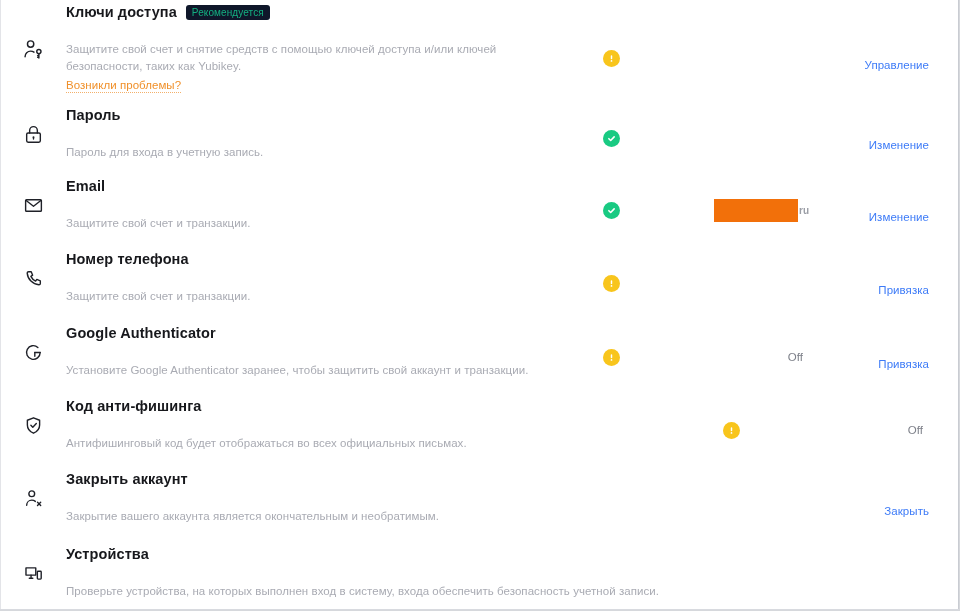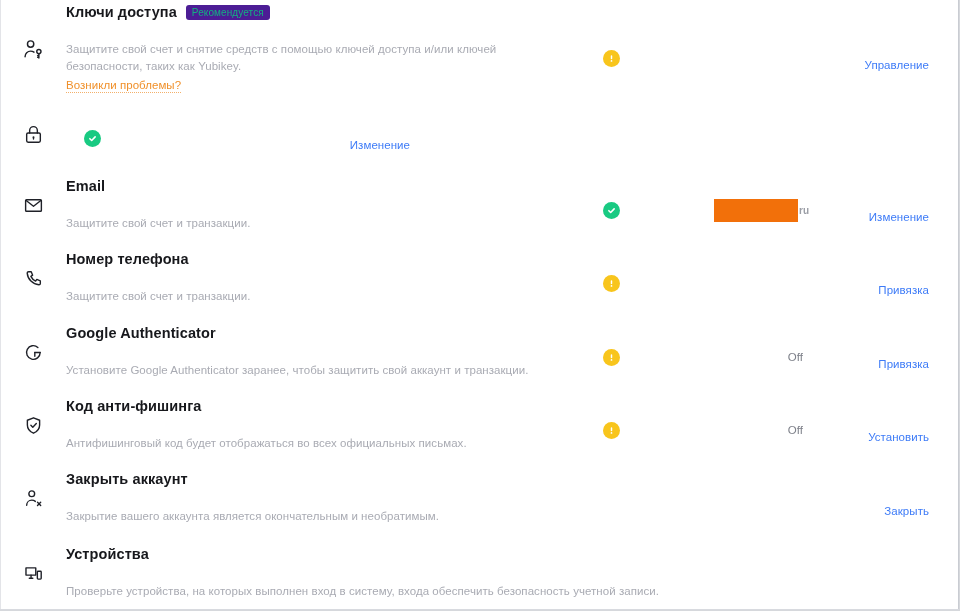--- a/index.html
+++ b/index.html
@@ -95,21 +95,21 @@
     color: #17181c;
     letter-spacing: 0.1px;
     line-height: 1.25;
   }
 
   .badge {
     display: inline-block;
     font-size: 10px;
     font-weight: 500;
     color: #14b081;
-    background: #4c1d95;
+    background: #0f172a;
     border-radius: 3px;
     padding: 2px 6px 2px 6px;
     line-height: 1.15;
     letter-spacing: 0.1px;
   }
 
   .row-desc {
     font-size: 11.5px;
     color: #a9abb3;
     line-height: 1.45;
@@ -278,20 +278,26 @@
 
     <div class="row row-password">
       <div class="icon-cell">
         <svg width="21" height="21" viewBox="0 0 24 24" fill="none" stroke="#1f2128" stroke-width="1.6" stroke-linecap="round" stroke-linejoin="round">
           <rect x="4.2" y="10.2" width="15.6" height="10.6" rx="1.6"></rect>
           <path d="M7.6 10.2V7.4a4.4 4.4 0 0 1 8.8 0v2.8"></path>
           <circle cx="12" cy="15" r="1.1" fill="#1f2128" stroke="none"></circle>
           <path d="M12 15.6v1.6"></path>
         </svg>
       </div>
+      <div class="text-cell">
+        <div class="title-line">
+          <span class="row-title">Пароль</span>
+        </div>
+        <div class="row-desc">Пароль для входа в учетную запись.</div>
+      </div>
       <div class="status-cell">
         <span class="status-dot ok">
           <svg width="11" height="11" viewBox="0 0 12 12">
               <path d="M3.1 6.2l2 2 3.8-4" stroke="#fff" stroke-width="1.7" fill="none" stroke-linecap="round" stroke-linejoin="round"></path>
             </svg>
         </span>
       </div>
       <div class="value-cell">
         
       </div>
@@ -405,23 +411,20 @@
       <div class="status-cell">
         <span class="status-dot warn">
           <svg width="11" height="11" viewBox="0 0 12 12">
               <rect x="5.2" y="2.4" width="1.6" height="4.3" rx="0.8" fill="#fff"></rect>
               <circle cx="6" cy="8.7" r="0.95" fill="#fff"></circle>
             </svg>
         </span>
       </div>
       <div class="value-cell">
         <span class="off-label">Off</span>
-      </div>
-      <div class="action-cell">
-        <span class="action-link">Установить</span>
       </div>
     </div>
 
     <div class="row row-close">
       <div class="icon-cell">
         <svg width="21" height="21" viewBox="0 0 24 24" fill="none" stroke="#1f2128" stroke-width="1.6" stroke-linecap="round" stroke-linejoin="round">
           <circle cx="10" cy="6.6" r="3.3"></circle>
           <path d="M4.2 19.8c0-3.4 2.6-5.9 5.8-5.9 1.6 0 3 .5 4.1 1.4"></path>
           <path d="M16.6 16.4l3.6 3.6M20.2 16.4l-3.6 3.6"></path>
         </svg>

